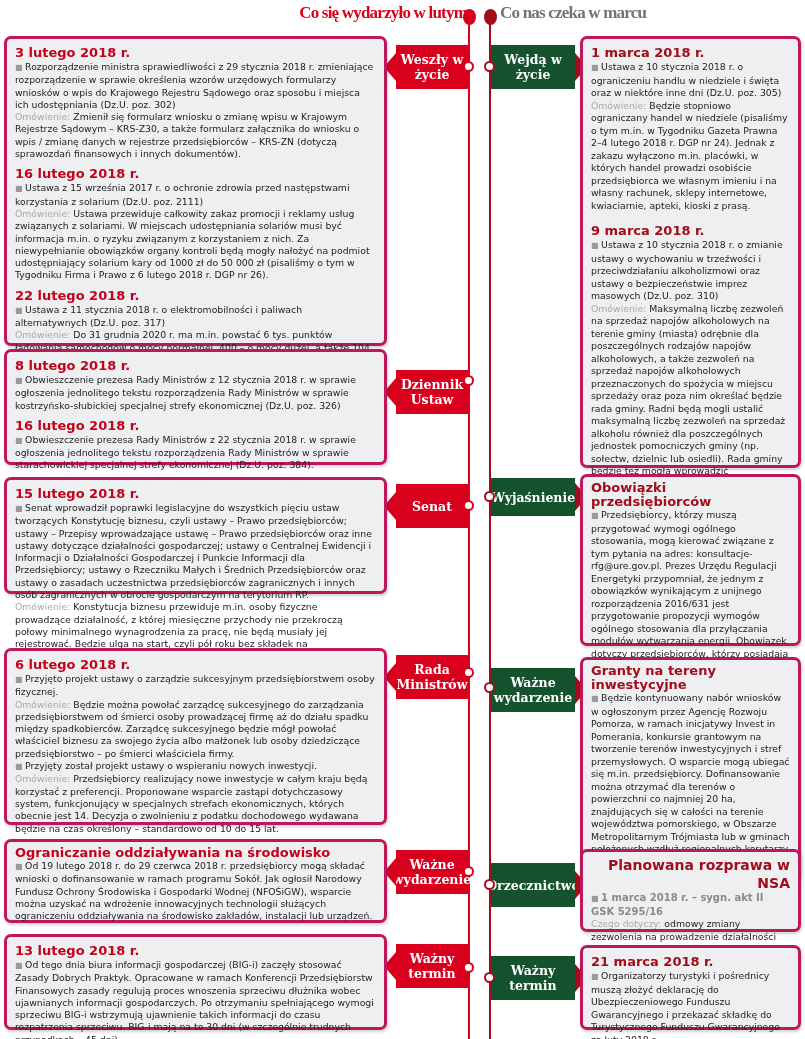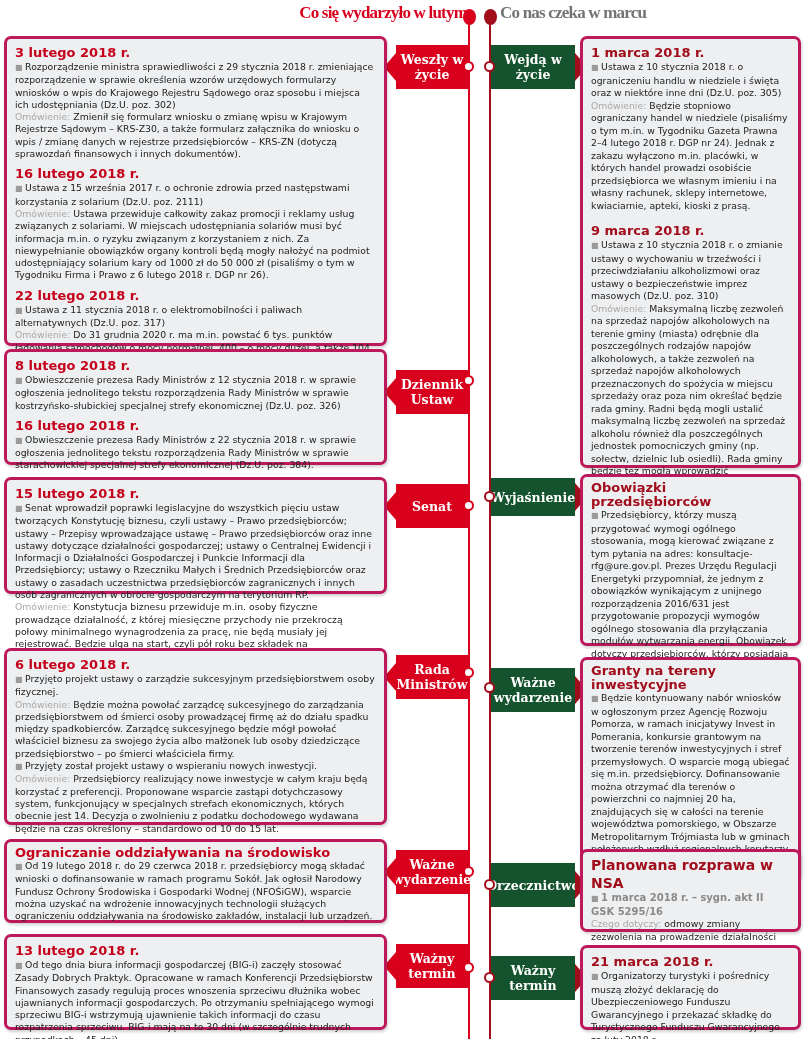--- a/index.html
+++ b/index.html
@@ -14,21 +14,21 @@
   .vline-left { left: 468px; background: #d8001c; }
   .vline-right { left: 489px; background: #a10d1b; }
 
   .card { position: absolute; background: #eeeff1; border: 3px solid #be185d; border-radius: 7px; box-shadow: 1px 2px 3px rgba(0,0,0,0.18); padding: 4px 8px; font-size: 9.3px; line-height: 12.3px; }
   .card.left { left: 4px; width: 383px; }
   .card.right { left: 580px; width: 221px; font-size: 9.3px; line-height: 12.5px; }
   .date { font-weight: bold; color: #c4001a; font-size: 13px; line-height: 17px; margin-top: 1px; }
   .right .date { color: #a10d1b; }
   .heading { font-weight: bold; color: #c4001a; font-size: 13px; line-height: 14px; }
   .right .heading { color: #a10d1b; }
-  .heading.big { font-size: 14px; line-height: 18px; }
+  .heading.big { font-size: 14px; line-height: 18px; text-align: right; }
   .sq { color: #9a9a9a; font-size: 8px; }
   .om { color: #a9a9a9; }
   .grey-bold { color: #8a8a8a; font-weight: bold; font-size: 10px; }
   p + .date, p + .heading { margin-top: 5px; }
 
   .tag { position: absolute; color: #fff; font-family: "DejaVu Serif", serif; font-weight: bold; font-size: 12.5px; line-height: 15px; text-align: center; display: flex; align-items: center; justify-content: center; }
   .tag.l { left: 396px; width: 72px; background: #d8001c; }
   .tag.r { left: 491px; width: 84px; background: #14532d; }
   .tag.l::before { content: ""; position: absolute; left: -12px; top: 50%; transform: translateY(-50%); border-style: solid; border-width: 14px 12px 14px 0; border-color: transparent #d8001c transparent transparent; }
   .tag.r::after { content: ""; position: absolute; right: -12px; top: 50%; transform: translateY(-50%); border-style: solid; border-width: 14px 0 14px 12px; border-color: transparent transparent transparent #a10d1b; }

